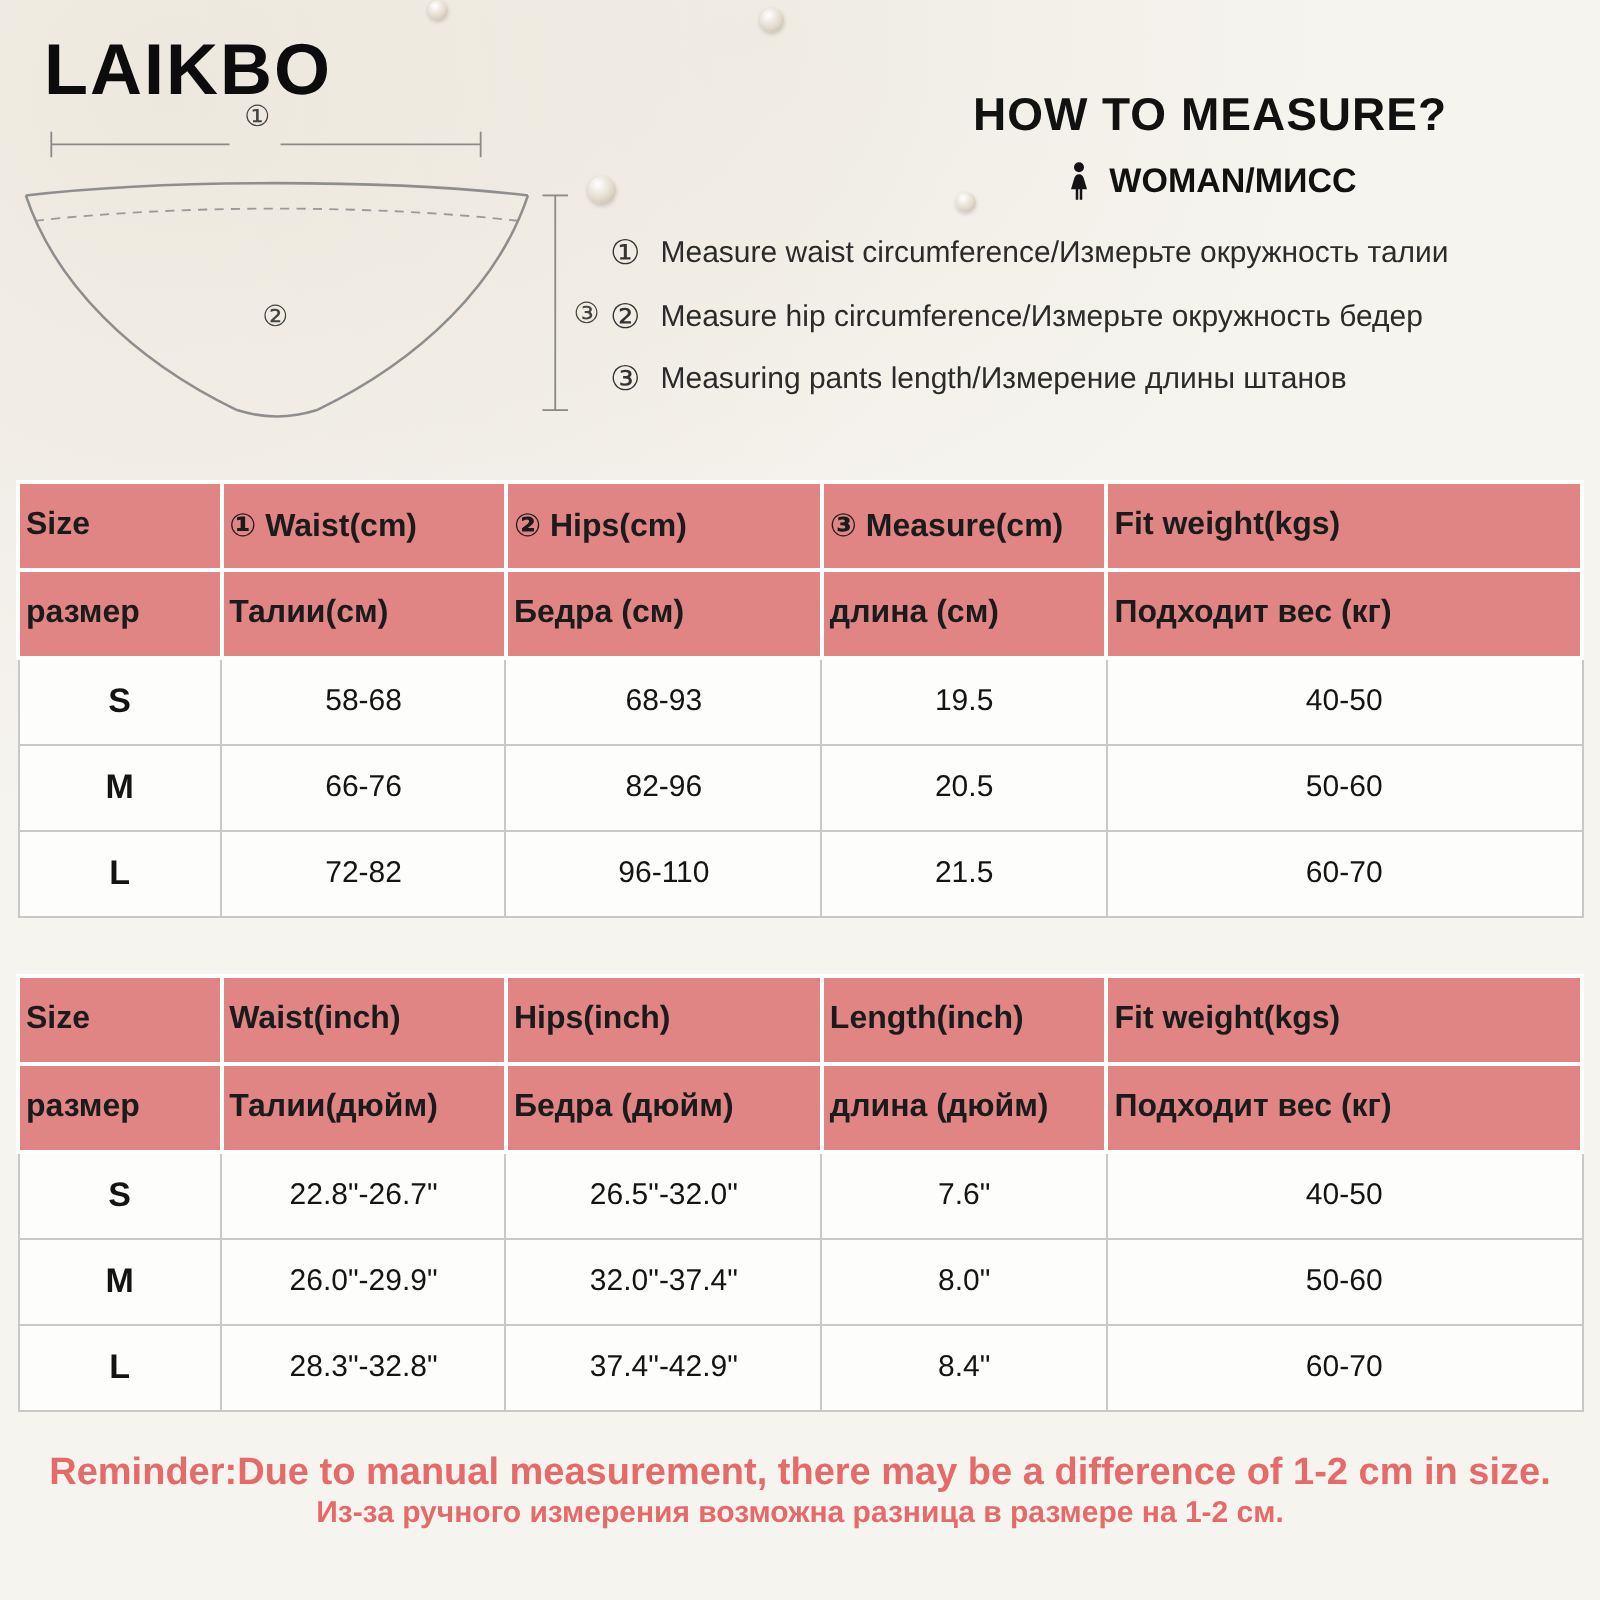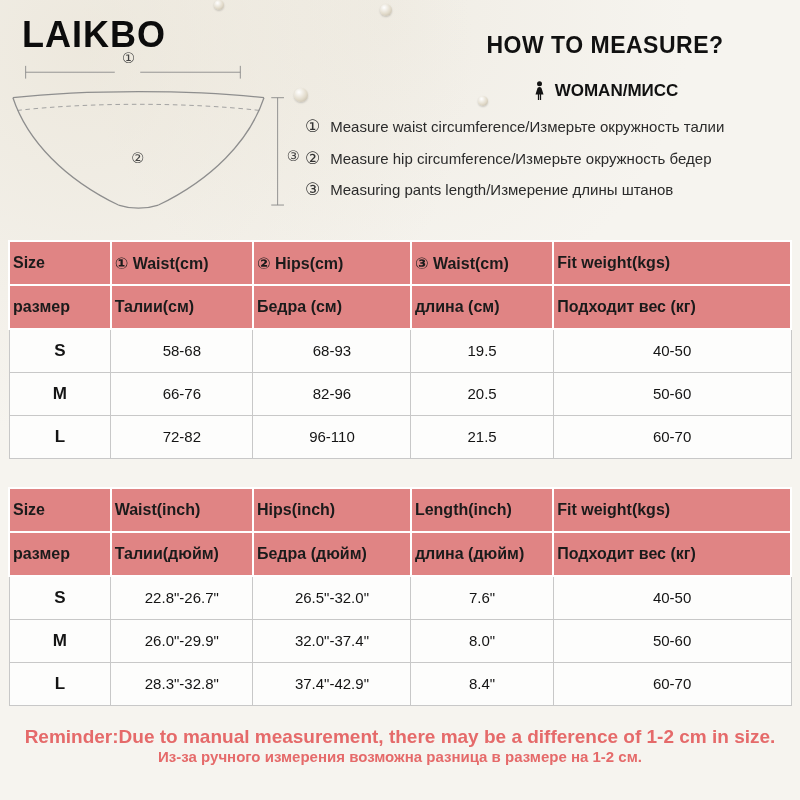--- a/index.html
+++ b/index.html
@@ -16,21 +16,21 @@
       radial-gradient(circle at 12% 6%, rgba(226,218,200,.45), rgba(226,218,200,0) 40%),
       radial-gradient(circle at 55% 2%, rgba(230,224,210,.35), rgba(230,224,210,0) 35%),
       #f6f4ef;
   }
   .pearl { position:absolute; border-radius:50%;
     background: radial-gradient(circle at 35% 30%, #ffffff, #e2dbcb 55%, #b9b1a0);
     box-shadow:0 1px 2px rgba(0,0,0,.18); }
   .brand-logo { position:absolute; left:22px; top:14px; font-size:36px; font-weight:700;
     letter-spacing:1px; color:#0c0c0c; }
   .diagram { position:absolute; left:2px; top:46px; width:302px; height:188px; }
-  .howto-title { position:absolute; left:420px; top:32px; width:370px; text-align:center;
+  .howto-title { position:absolute; left:420px; top:44px; width:370px; text-align:center;
     font-size:23px; font-weight:700; letter-spacing:.5px; color:#111; }
   .audience-row { position:absolute; left:420px; top:80px; width:370px;
     display:flex; justify-content:center; align-items:center; gap:8px;
     font-size:17px; font-weight:700; color:#111;text-align:center; }
   .instructions { position:absolute; left:305px; top:117px; width:490px; }
   .instruction { display:flex; align-items:flex-start; gap:10px; margin-bottom:12px;
     font-size:15px; color:#2b2b2b; line-height:1.3; }
   .inst-num { font-size:17px; color:#333; line-height:1.15; }
   .size-table { position:absolute; left:8px; width:784px; border-collapse:collapse;
     table-layout:fixed; }
@@ -114,21 +114,21 @@
         <col style="width:18.2%">
         <col style="width:20.2%">
         <col style="width:18.2%">
         <col style="width:30.4%">
     </colgroup>
     <tbody>
         <tr>
       <th>Size</th>
       <th>① Waist(cm)</th>
       <th>② Hips(cm)</th>
-      <th>③ Waist(cm)</th>
+      <th>③ Measure(cm)</th>
       <th>Fit weight(kgs)</th>
     </tr>
     <tr>
       <th>размер</th>
       <th>Талии(см)</th>
       <th>Бедра (см)</th>
       <th>длина (см)</th>
       <th>Подходит вес (кг)</th>
     </tr>
     <tr>

